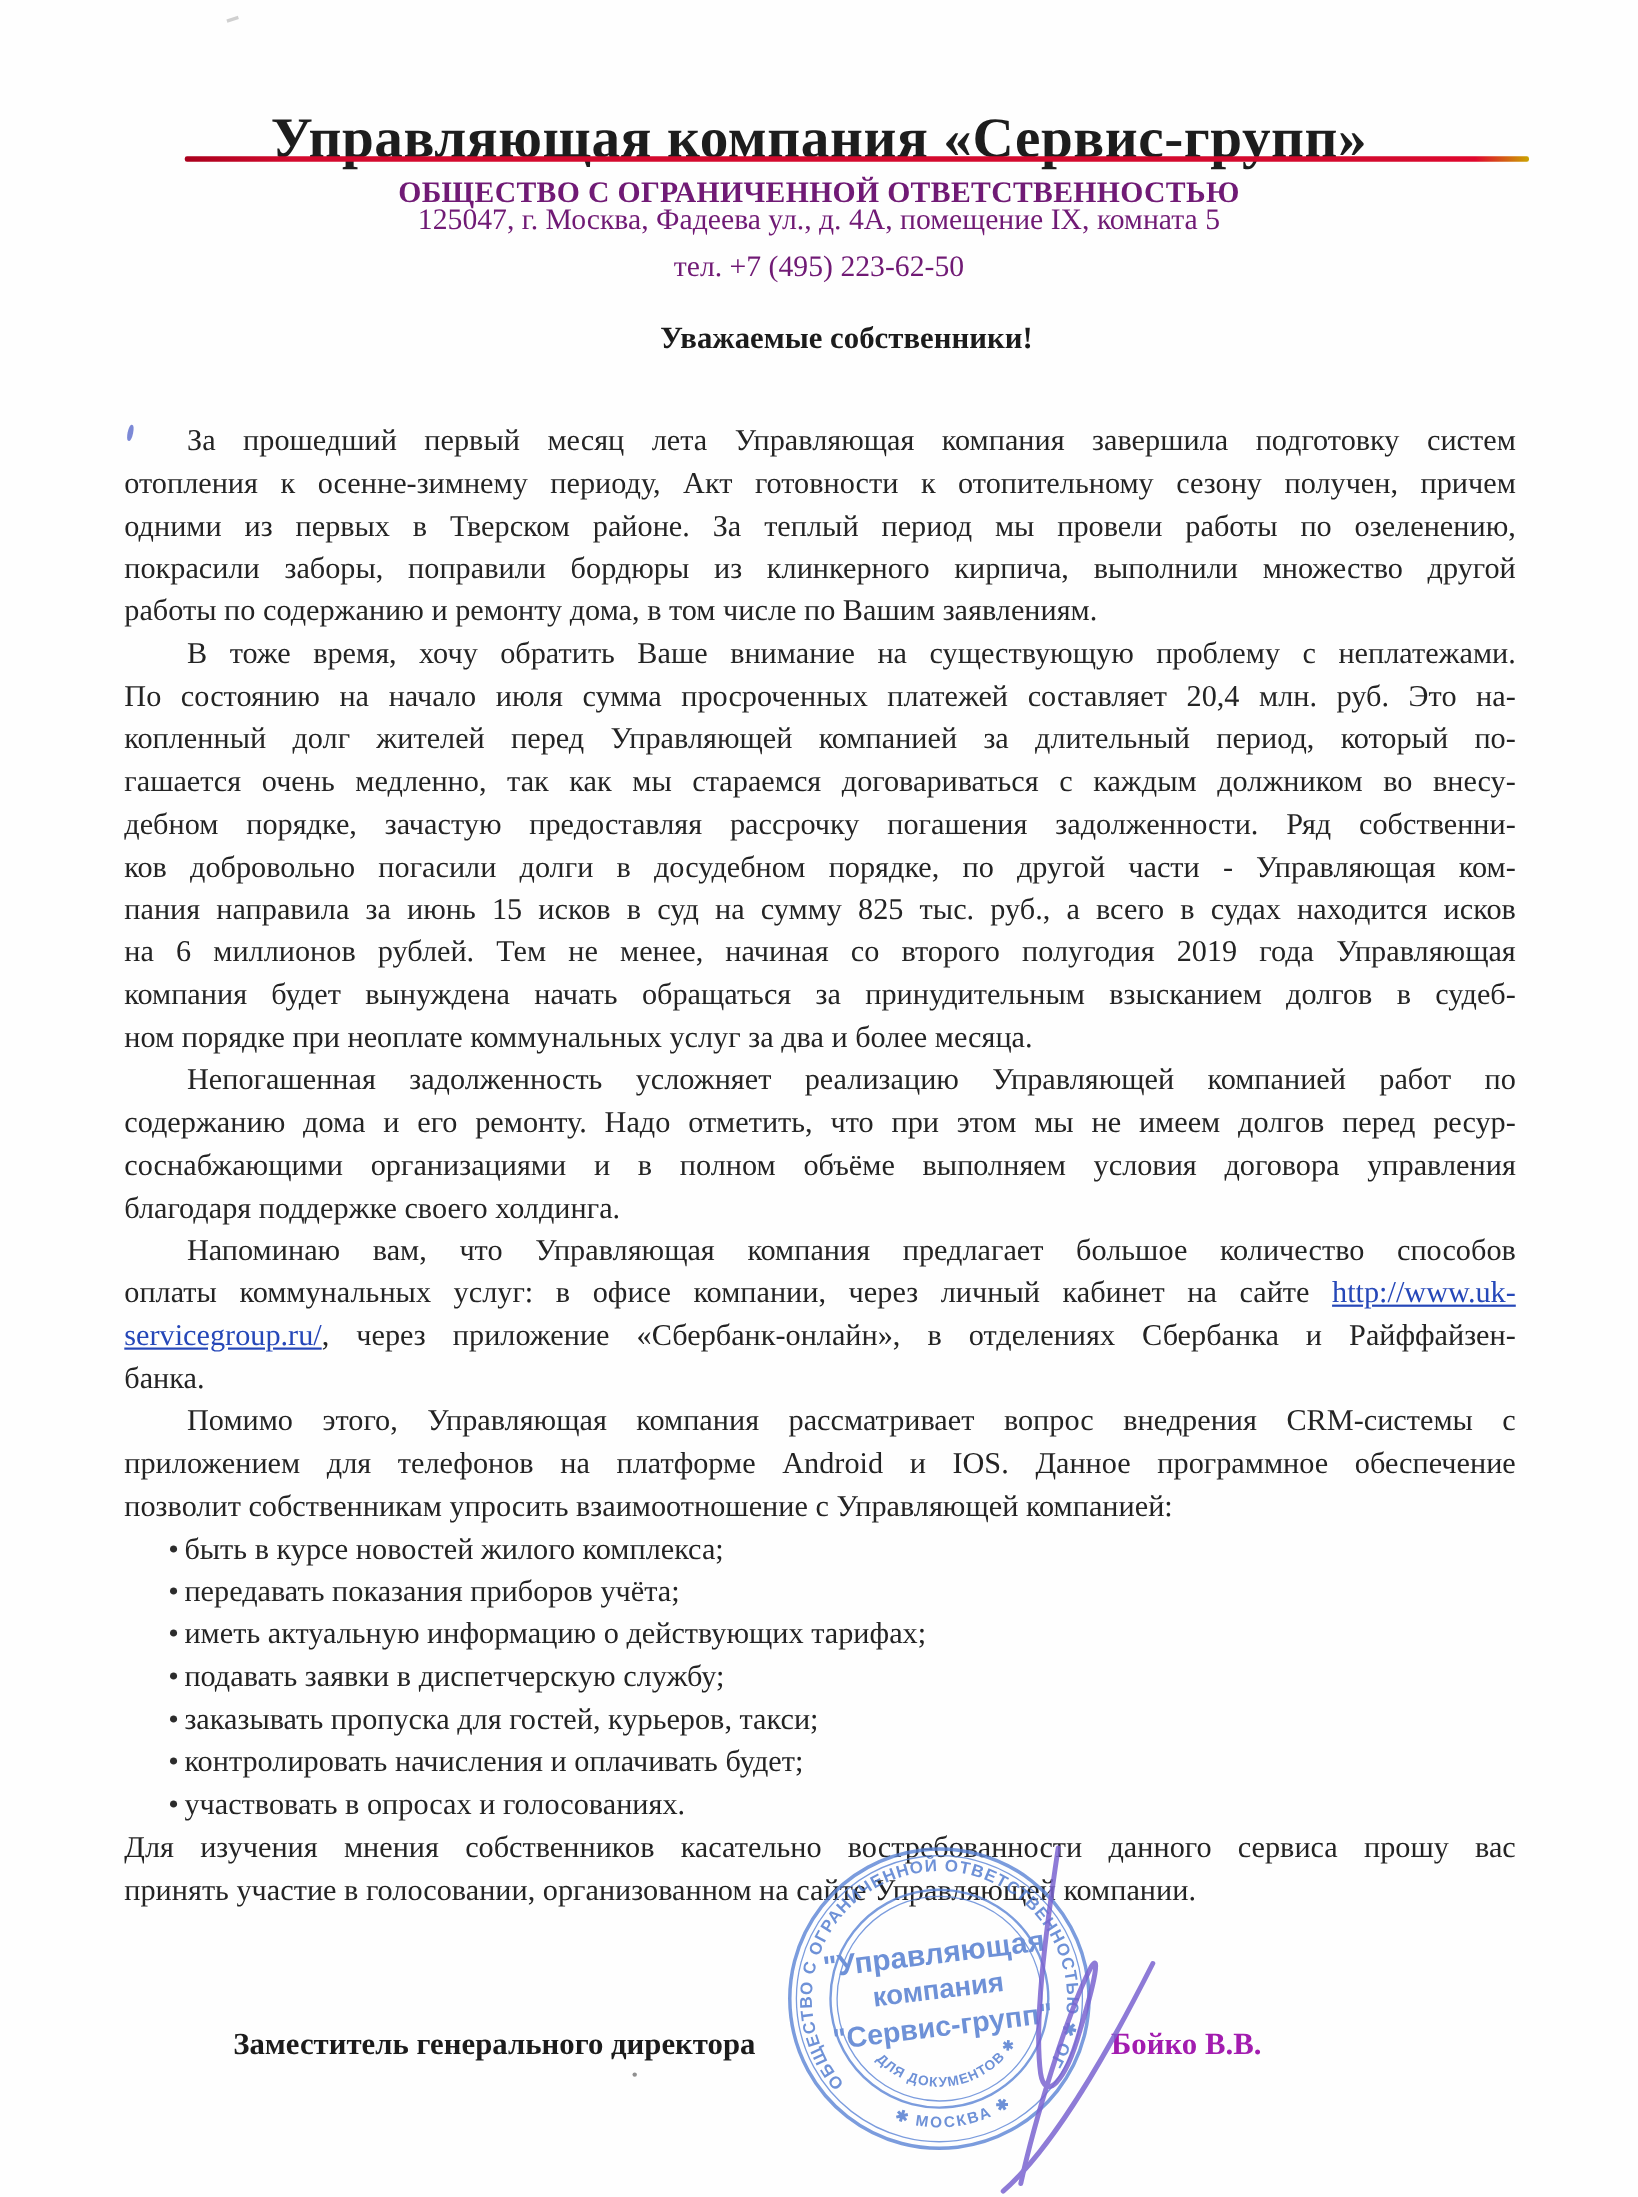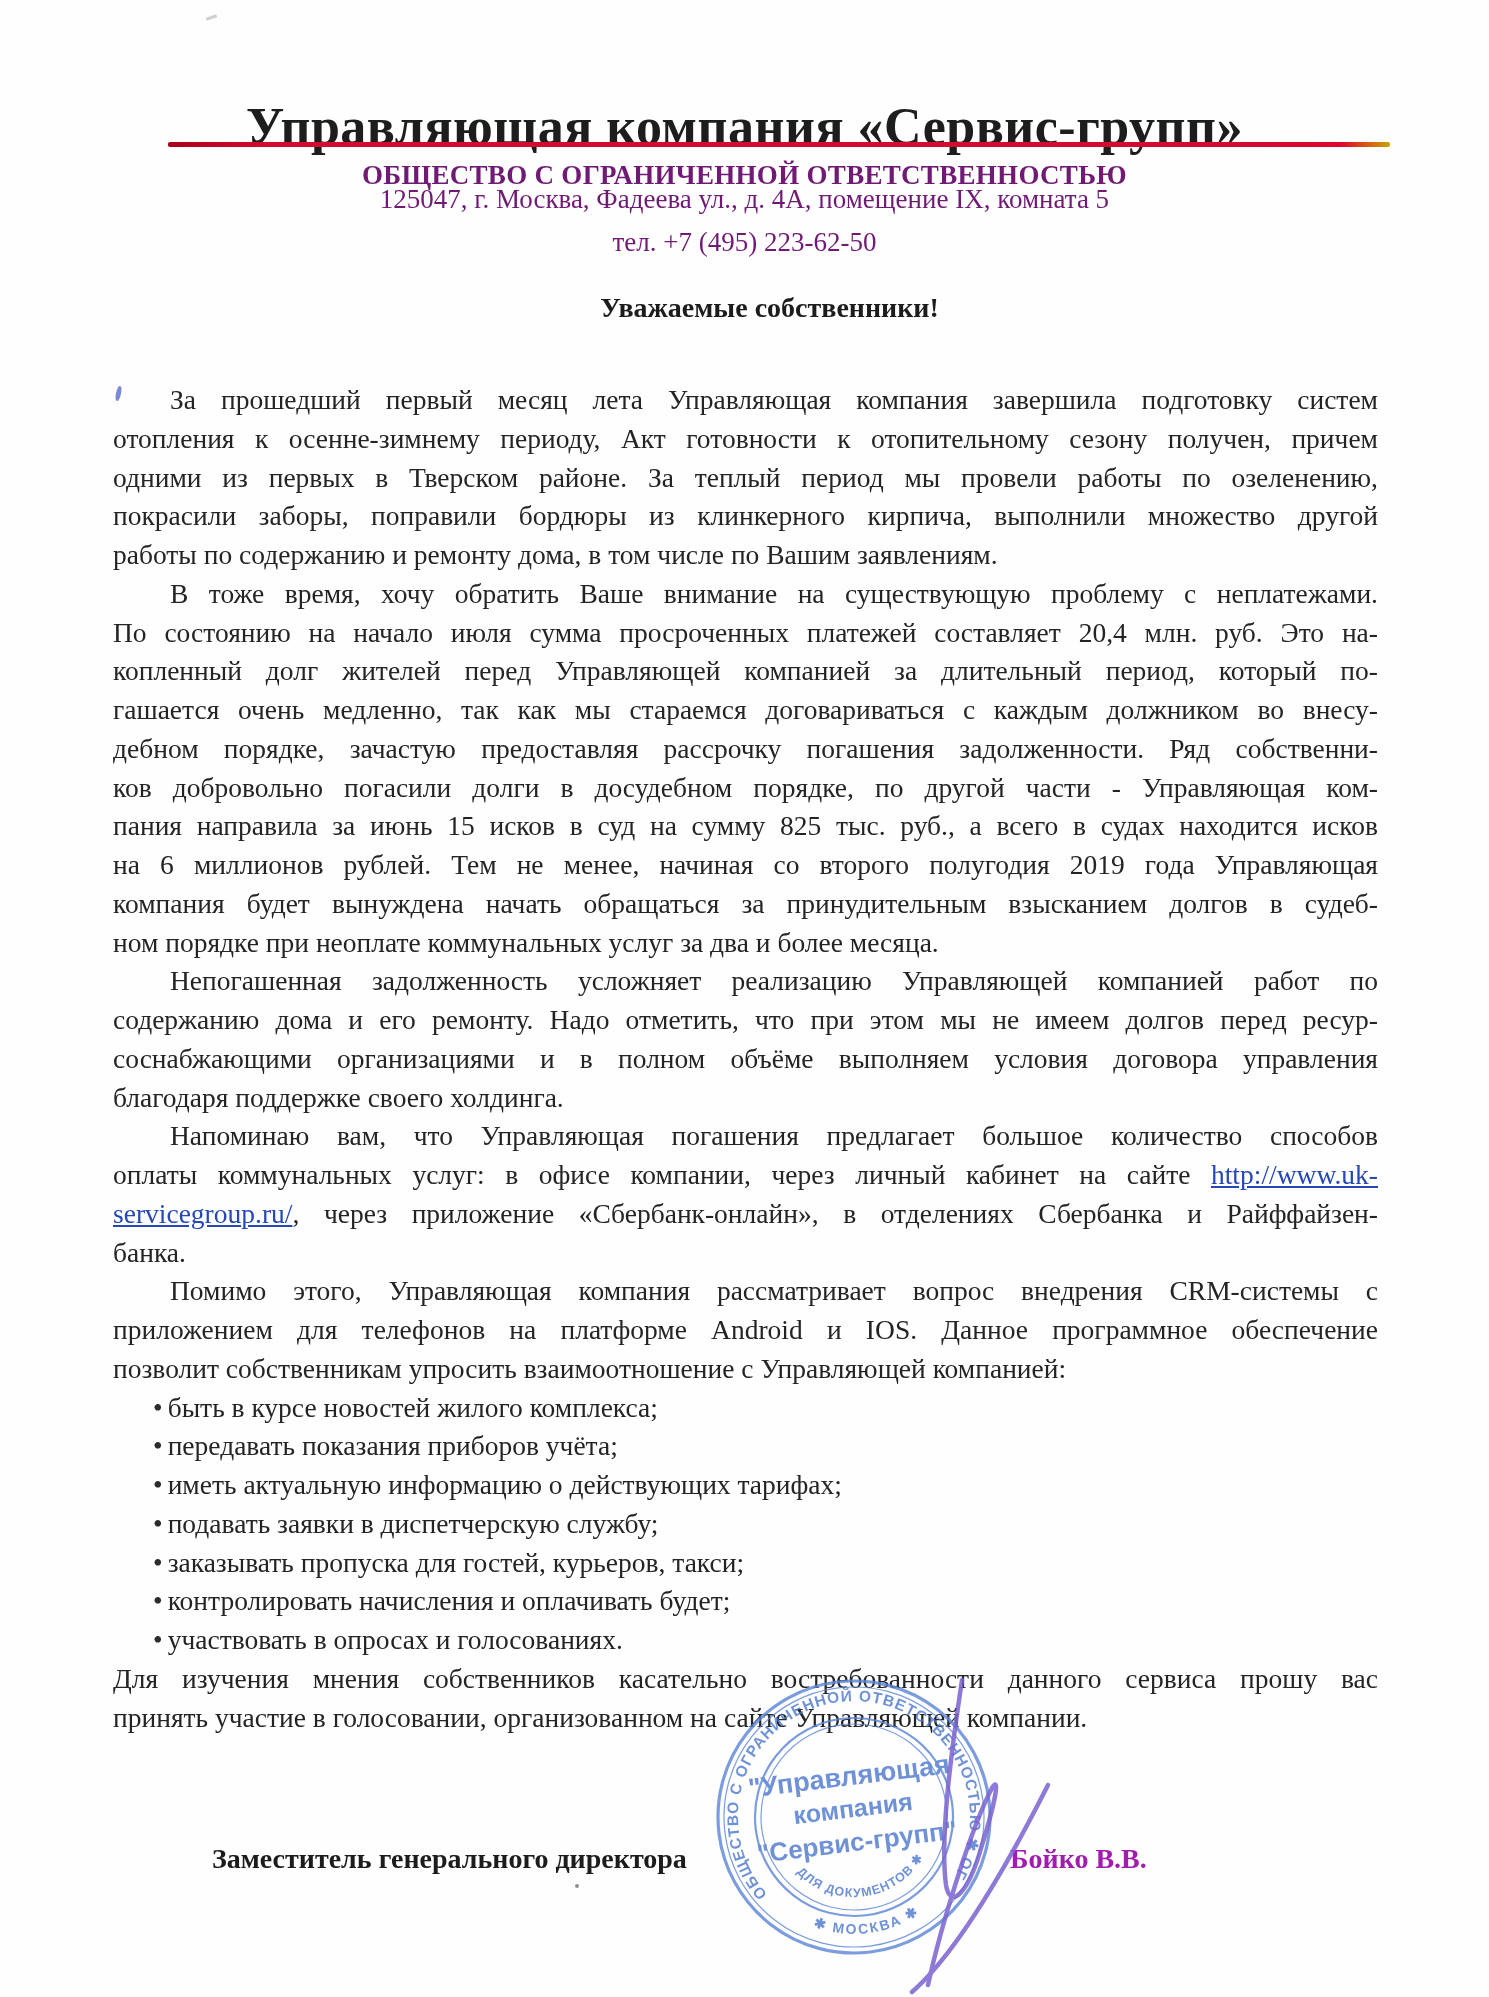--- a/index.html
+++ b/index.html
@@ -90,21 +90,21 @@
     <div class="ln j">пания направила за июнь 15 исков в суд на сумму 825 тыс. руб., а всего в судах находится исков</div>
     <div class="ln j">на 6 миллионов рублей. Тем не менее, начиная со второго полугодия 2019 года Управляющая</div>
     <div class="ln j">компания будет вынуждена начать обращаться за принудительным взысканием долгов в судеб-</div>
     <div class="ln">ном порядке при неоплате коммунальных услуг за два и более месяца.</div>
 
     <div class="ln j ind">Непогашенная задолженность усложняет реализацию Управляющей компанией работ по</div>
     <div class="ln j">содержанию дома и его ремонту. Надо отметить, что при этом мы не имеем долгов перед ресур-</div>
     <div class="ln j">соснабжающими организациями и в полном объёме выполняем условия договора управления</div>
     <div class="ln">благодаря поддержке своего холдинга.</div>
 
-    <div class="ln j ind">Напоминаю вам, что Управляющая погашения предлагает большое количество способов</div>
+    <div class="ln j ind">Напоминаю вам, что Управляющая компания предлагает большое количество способов</div>
     <div class="ln j"><span>оплаты коммунальных услуг: в офисе компании, через личный кабинет на сайте </span><a class="lnk">http://www.uk-</a></div>
     <div class="ln j"><a class="lnk">servicegroup.ru/</a><span>, через приложение «Сбербанк-онлайн», в отделениях Сбербанка и Райффайзен-</span></div>
     <div class="ln">банка.</div>
 
     <div class="ln j ind">Помимо этого, Управляющая компания рассматривает вопрос внедрения CRM-системы с</div>
     <div class="ln j">приложением для телефонов на платформе Android и IOS. Данное программное обеспечение</div>
     <div class="ln">позволит собственникам упросить взаимоотношение с Управляющей компанией:</div>
 
     <div class="ln bl">быть в курсе новостей жилого комплекса;</div>
     <div class="ln bl">передавать показания приборов учёта;</div>

